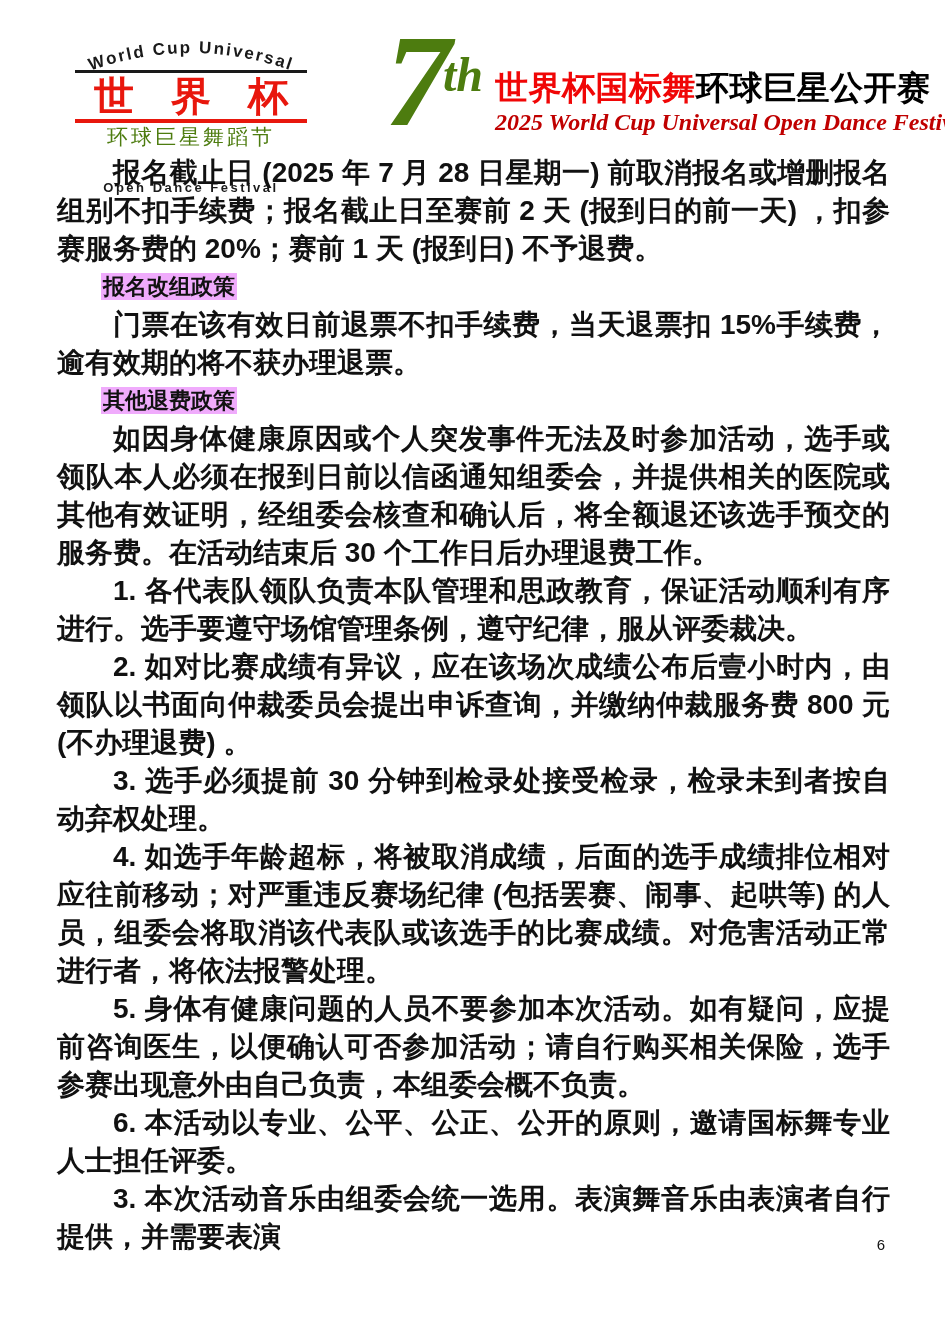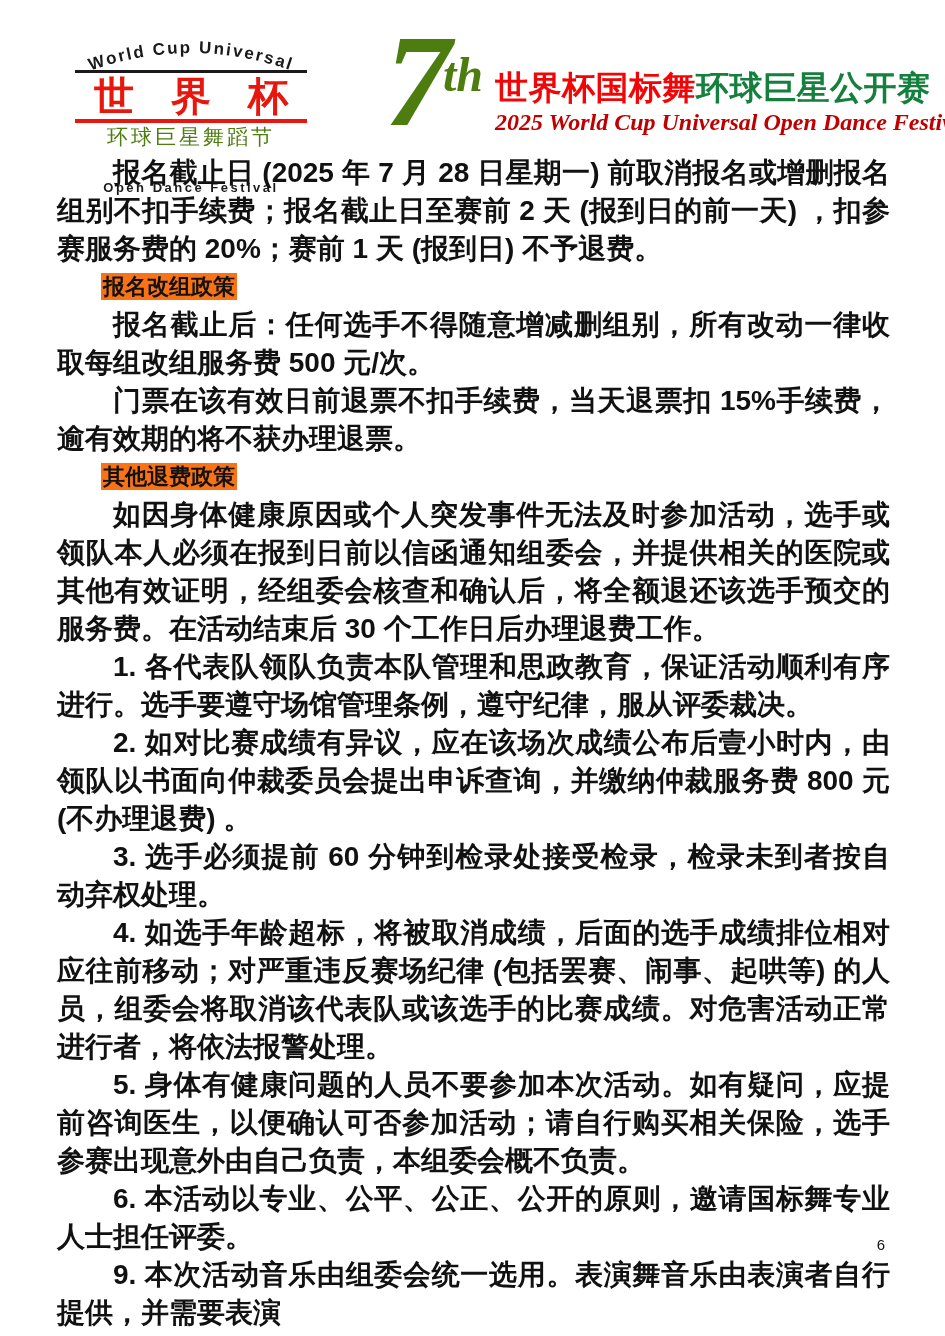--- a/index.html
+++ b/index.html
@@ -79,21 +79,21 @@
   .seven-digit { font-size:132px; line-height:110px; }
   .seven-suffix { font-size:48px; position:relative; top:-34px; margin-left:-8px; }
   .banner-text { margin-left:12px; margin-top:40px; white-space:nowrap; }
   .banner-title {
     font-size:33px;
     font-weight:bold;
     line-height:36px;
     letter-spacing:0.5px;
   }
   .banner-title .t-red { color:#f00606; }
-  .banner-title .t-black { color:#15803d;margin-top:24px; }
+  .banner-title .t-black { color:#000000;margin-top:24px; }
   .banner-subtitle {
     font-family:"Liberation Serif","DejaVu Serif",serif;
     font-style:italic;
     font-weight:bold;
     font-size:24px;
     line-height:28px;
     color:#c00000;
     margin-top:2px;
   }
 
@@ -110,21 +110,21 @@
     text-indent:2em;
     color:#111111;
   }
   .hl-line {
     margin:2px 0;
     font-size:22px;
     line-height:34px;
     text-indent:2em;
   }
   .hl-mark {
-    background:#f97316;
+    background:#f0abfc;
     font-weight:bold;
     padding:1px 2px;
   }
   .chapter {
     margin:42px 0 8px 0;
     padding-left:56px;
     font-size:30px;
     line-height:42px;
     font-weight:800;
     color:#111111;
@@ -170,31 +170,30 @@
         </div>
         <div class="banner-subtitle">2025 World Cup Universal Open Dance Festival</div>
       </div>
     </div>
   </header>
 
   <main class="content">
     <p class="para">报名截止日 (2025 年 7 月 28 日星期一) 前取消报名或增删报名组别不扣手续费；报名截止日至赛前 2 天 (报到日的前一天) ，扣参赛服务费的 20%；赛前 1 天 (报到日) 不予退费。</p>
 
     <p class="hl-line"><span class="hl-mark">报名改组政策</span></p>
-    <p class="para">报名截止后：任何选手不得随意增减删组别，所有改动一律收取每组改组服务费 500 元/次。</p>
 
     <p class="para">门票在该有效日前退票不扣手续费，当天退票扣 15%手续费，逾有效期的将不获办理退票。</p>
 
     <p class="hl-line"><span class="hl-mark">其他退费政策</span></p>
     <p class="para">如因身体健康原因或个人突发事件无法及时参加活动，选手或领队本人必须在报到日前以信函通知组委会，并提供相关的医院或其他有效证明，经组委会核查和确认后，将全额退还该选手预交的服务费。在活动结束后 30 个工作日后办理退费工作。</p>
 
 
     <p class="para">1. 各代表队领队负责本队管理和思政教育，保证活动顺利有序进行。选手要遵守场馆管理条例，遵守纪律，服从评委裁决。</p>
     <p class="para">2. 如对比赛成绩有异议，应在该场次成绩公布后壹小时内，由领队以书面向仲裁委员会提出申诉查询，并缴纳仲裁服务费 800 元 (不办理退费) 。</p>
-    <p class="para">3. 选手必须提前 60 分钟到检录处接受检录，检录未到者按自动弃权处理。</p>
+    <p class="para">3. 选手必须提前 30 分钟到检录处接受检录，检录未到者按自动弃权处理。</p>
     <p class="para">4. 如选手年龄超标，将被取消成绩，后面的选手成绩排位相对应往前移动；对严重违反赛场纪律 (包括罢赛、闹事、起哄等) 的人员，组委会将取消该代表队或该选手的比赛成绩。对危害活动正常进行者，将依法报警处理。</p>
     <p class="para">5. 身体有健康问题的人员不要参加本次活动。如有疑问，应提前咨询医生，以便确认可否参加活动；请自行购买相关保险，选手参赛出现意外由自己负责，本组委会概不负责。</p>
     <p class="para">6. 本活动以专业、公平、公正、公开的原则，邀请国标舞专业人士担任评委。</p>
-    <p class="para">9. 本次活动音乐由组委会统一选用。表演舞音乐由表演者自行提供，并需要表演</p>
+    <p class="para">3. 本次活动音乐由组委会统一选用。表演舞音乐由表演者自行提供，并需要表演</p>
   </main>
 
   <div class="pagenum">6</div>
 </div>
 
 </body></html>

